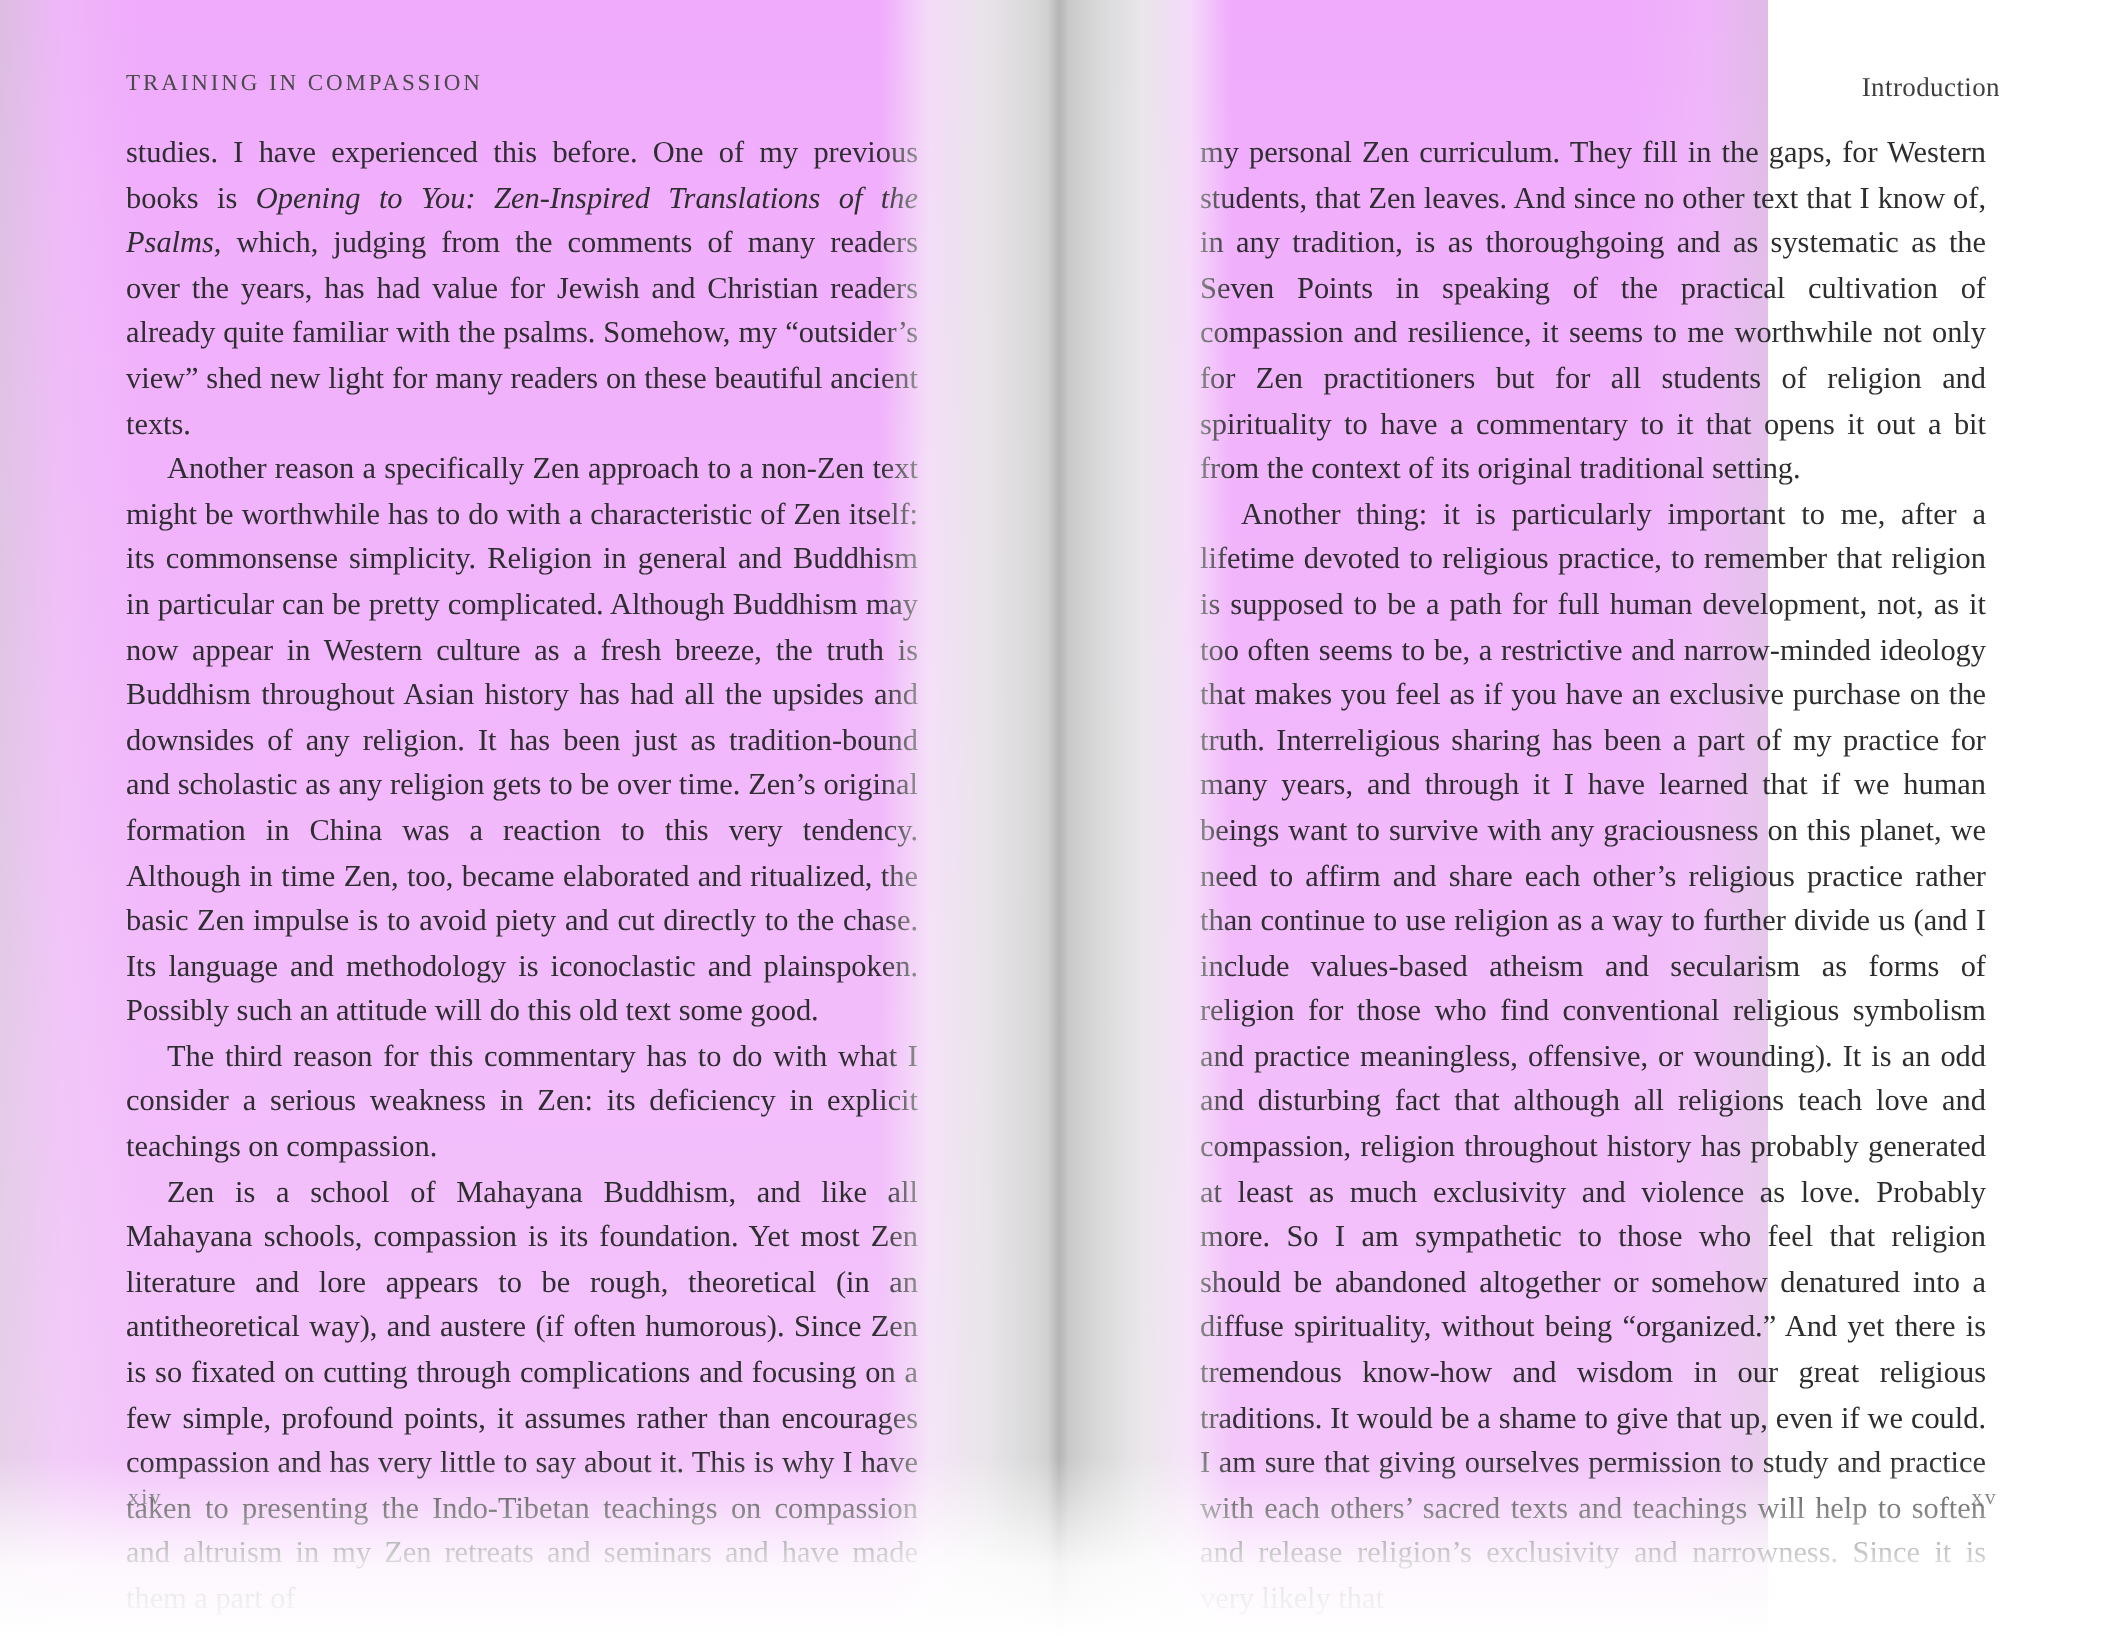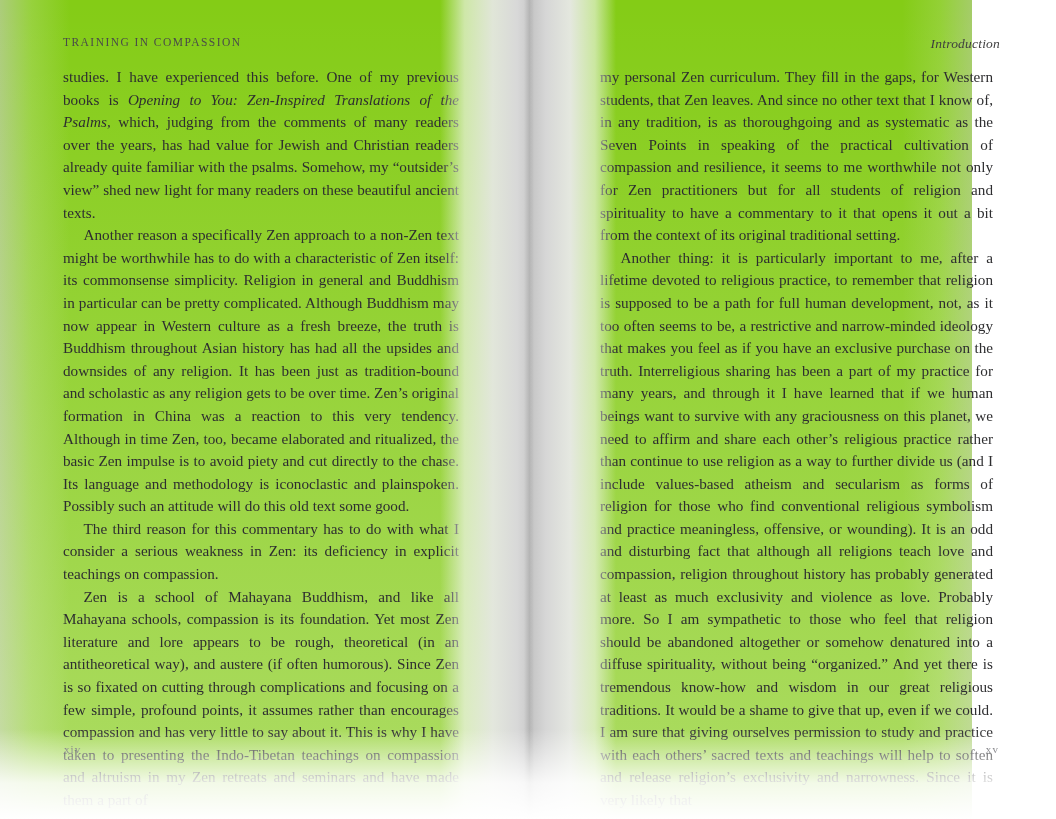--- a/index.html
+++ b/index.html
@@ -10,23 +10,23 @@
     width: 1056px;
     height: 819px;
     overflow: hidden;
     background: #ffffff;
     font-family: "Liberation Serif", "DejaVu Serif", serif;
   }
 
   
   .book-spread {
     position: relative;
-    width: 972px;
+    width: 884px;
     height: 819px;
-    background: #84cc16;
+    background: #f0abfc;
   }
 
   
   .scan-edge-left {
     position: absolute;
     left: 0; top: 0;
     width: 70px; height: 819px;
     background: linear-gradient(to right, rgba(205,205,205,0.55) 0%, rgba(235,235,235,0.18) 45%, rgba(255,255,255,0) 100%);
     pointer-events: none;
   }
@@ -102,21 +102,20 @@
     white-space: nowrap;
   }
   .running-head-verso {
     left: 63px;
     letter-spacing: 1.45px;
     font-variant: small-caps;
     text-transform: uppercase;
   }
   .running-head-recto {
     right: 56px;
-    font-style: italic;
     font-size: 13.5px;
     letter-spacing: 0.2px;
     color: #3f3f3f;
   }
 
   .column {
     position: absolute;
     top: 66px;
     font-size: 15.2px;
     line-height: 22.6px;

